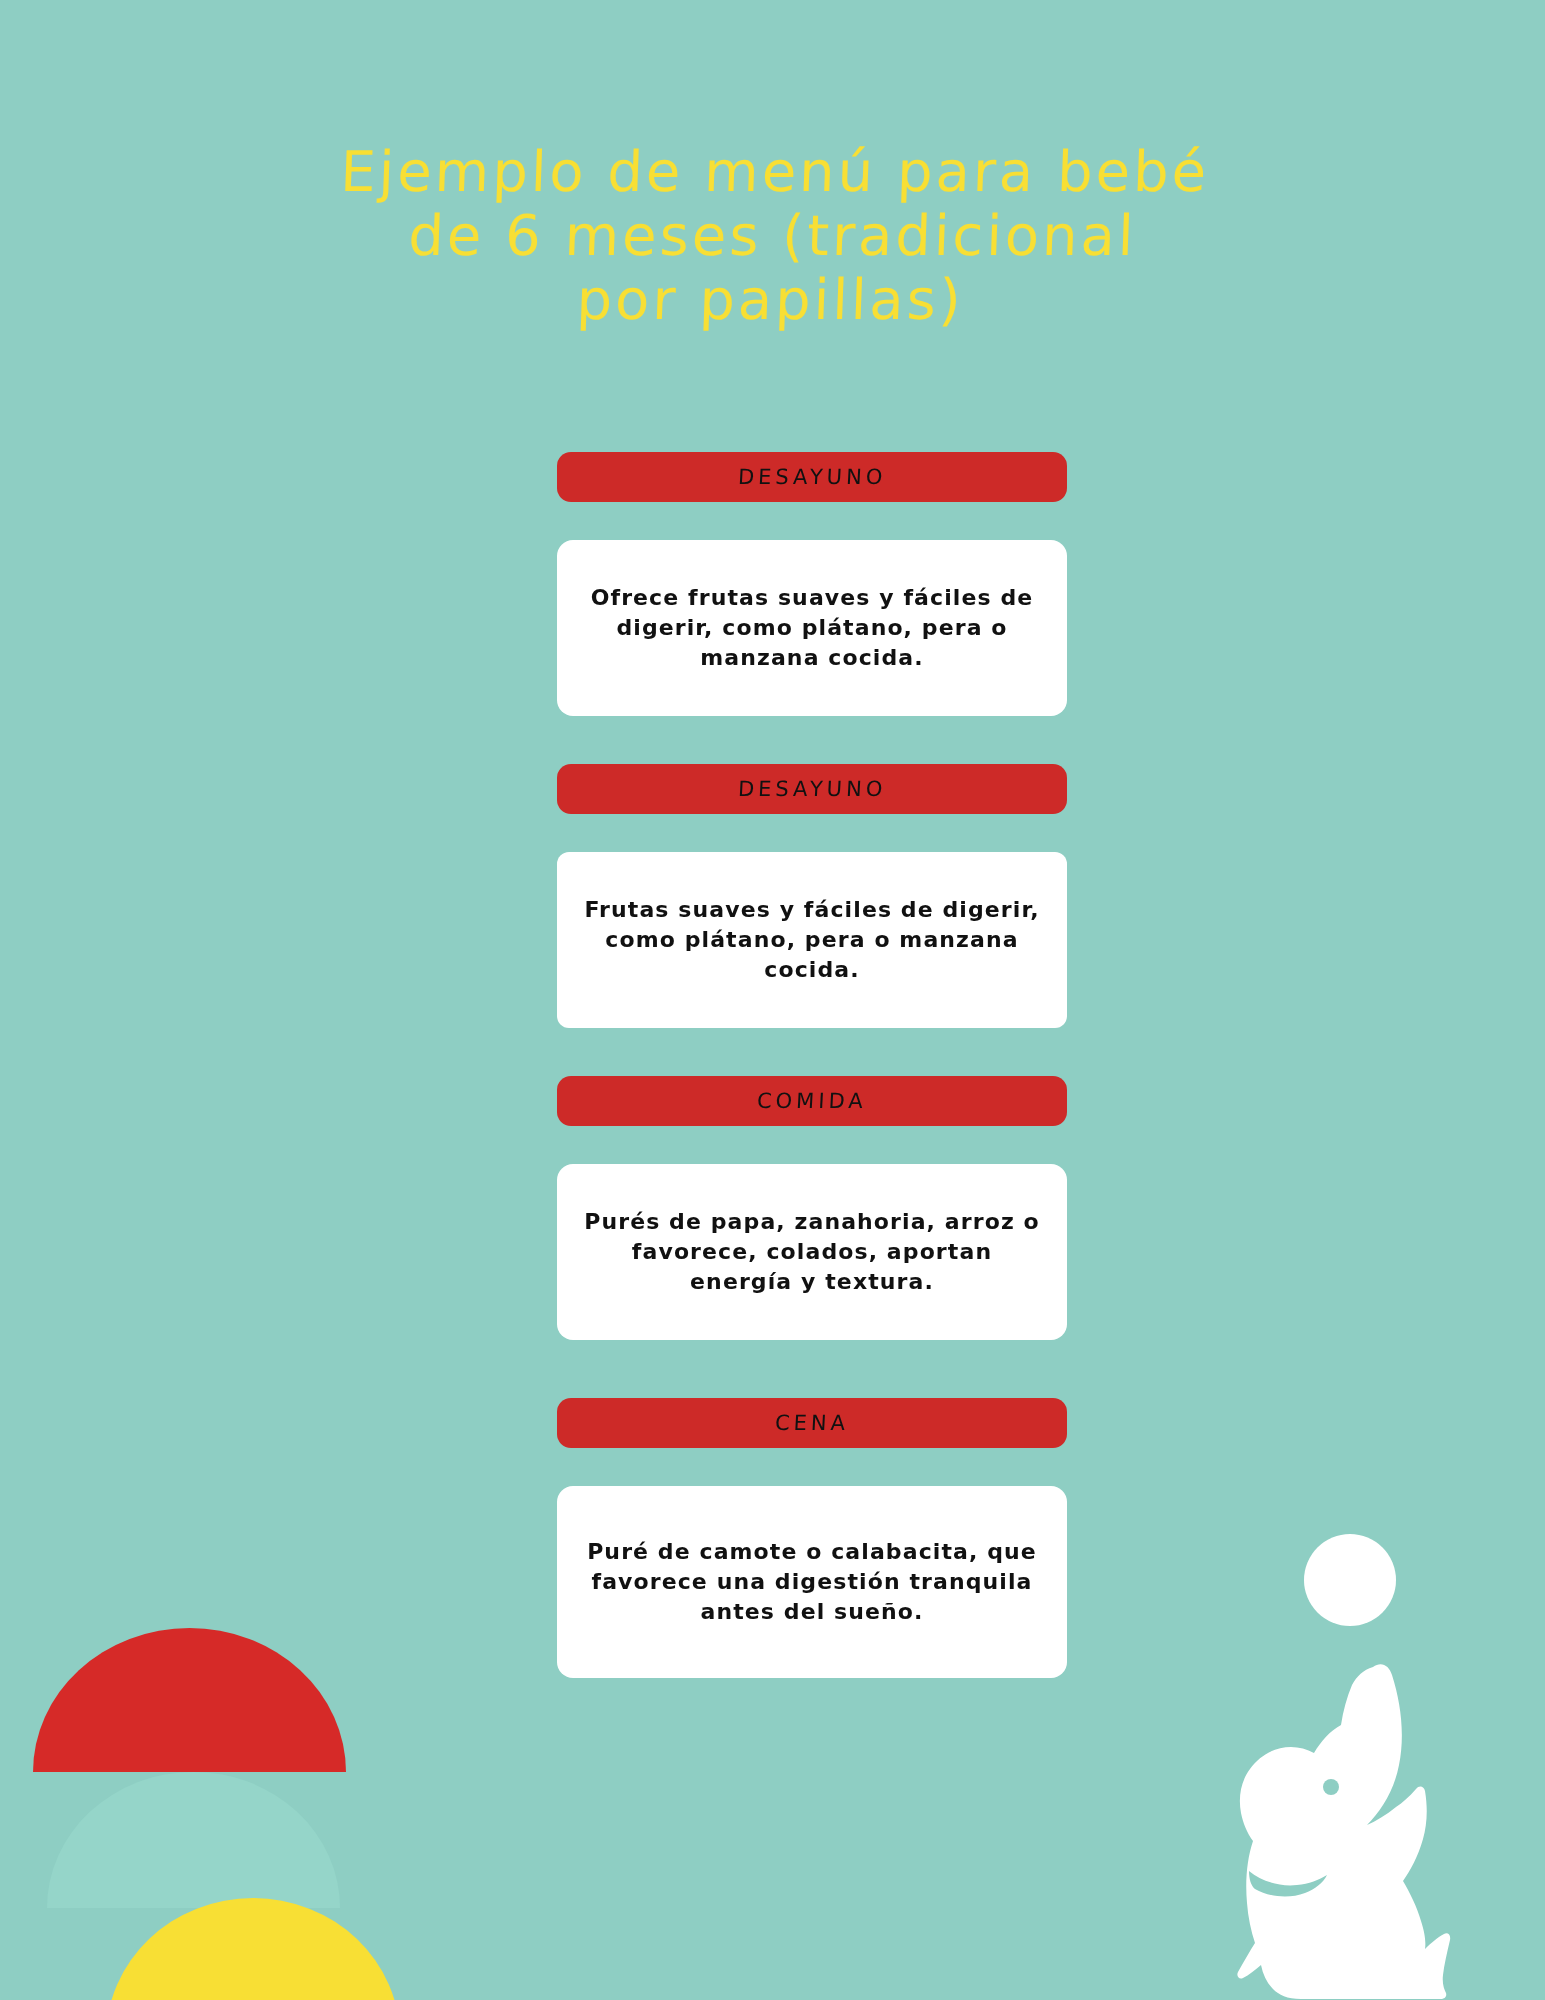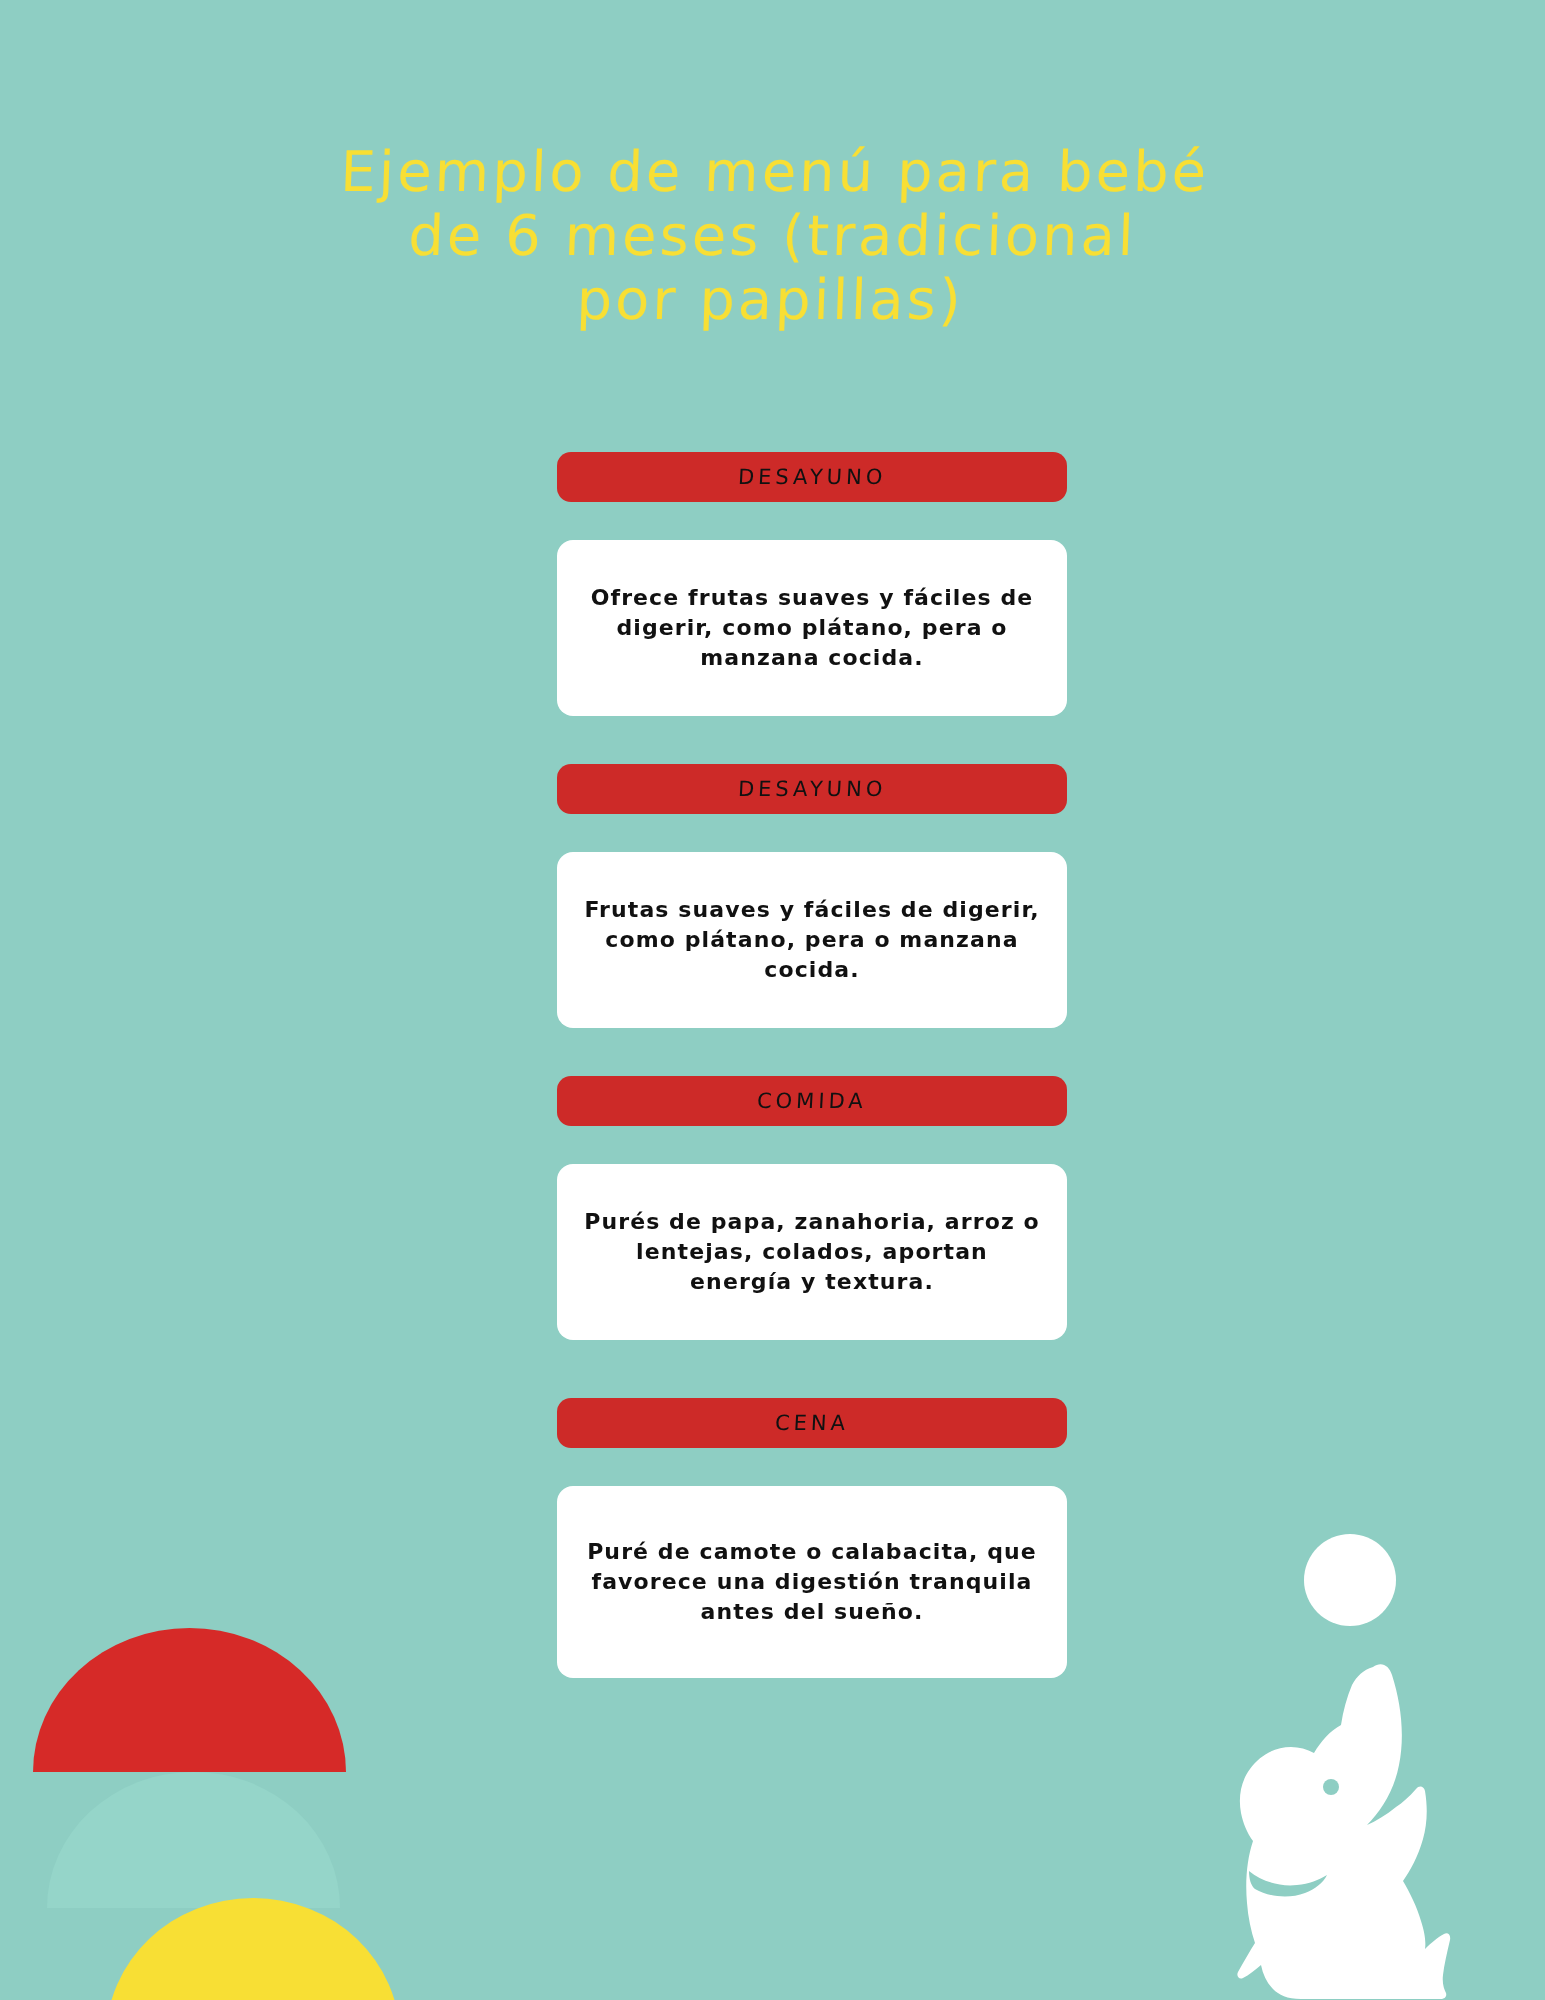--- a/index.html
+++ b/index.html
@@ -130,21 +130,21 @@
     line-height: 1.36;
     letter-spacing: 1.1px;
     text-align: center;
     font-weight: 700;
   }
 
   
   .s0 .pill { margin-top: 0; }
   .s0 .card { margin-top: 38px; height: 176px; }
   .s1 .pill { margin-top: 48px; }
-  .s1 .card { margin-top: 38px; height: 176px; }
+  .s1 .card { margin-top: 38px; height: 176px; border-radius: 12px; }
   .s2 .pill { margin-top: 48px; }
   .s2 .card { margin-top: 38px; height: 176px; }
   .s3 .pill { margin-top: 58px; }
   .s3 .card { margin-top: 38px; height: 192px; }
 </style>
 </head>
 <body>
 
 <div class="decor">
   <div class="dome dome-red"></div>
@@ -228,21 +228,21 @@
       <div class="card">
         <p class="card-text">Frutas suaves y fáciles de digerir, como plátano, pera o manzana cocida.</p>
       </div>
     </div>
 
     <div class="section s2">
       <div class="pill">
         <span class="pill-label">COMIDA</span>
       </div>
       <div class="card">
-        <p class="card-text">Purés de papa, zanahoria, arroz o lentejas, colados, aportan energía y textura.</p>
+        <p class="card-text">Purés de papa, zanahoria, arroz o favorece, colados, aportan energía y textura.</p>
       </div>
     </div>
 
     <div class="section s3">
       <div class="pill">
         <span class="pill-label">CENA</span>
       </div>
       <div class="card">
         <p class="card-text">Puré de camote o calabacita, que favorece una digestión tranquila antes del sueño.</p>
       </div>

